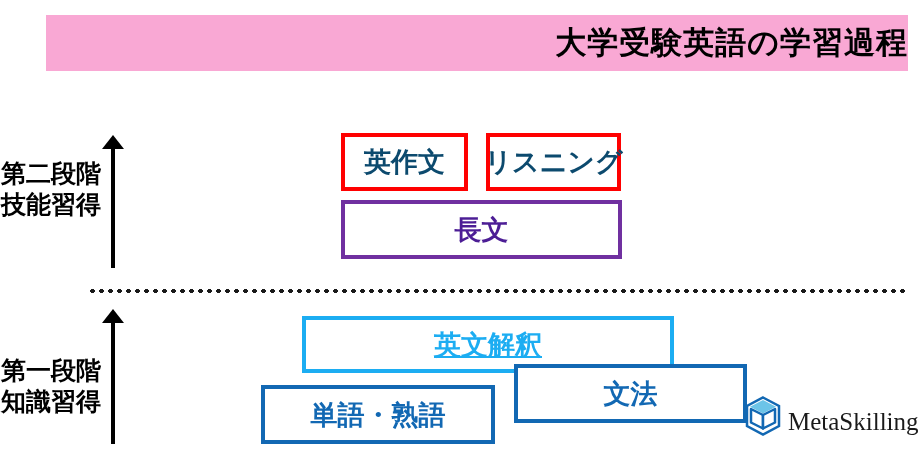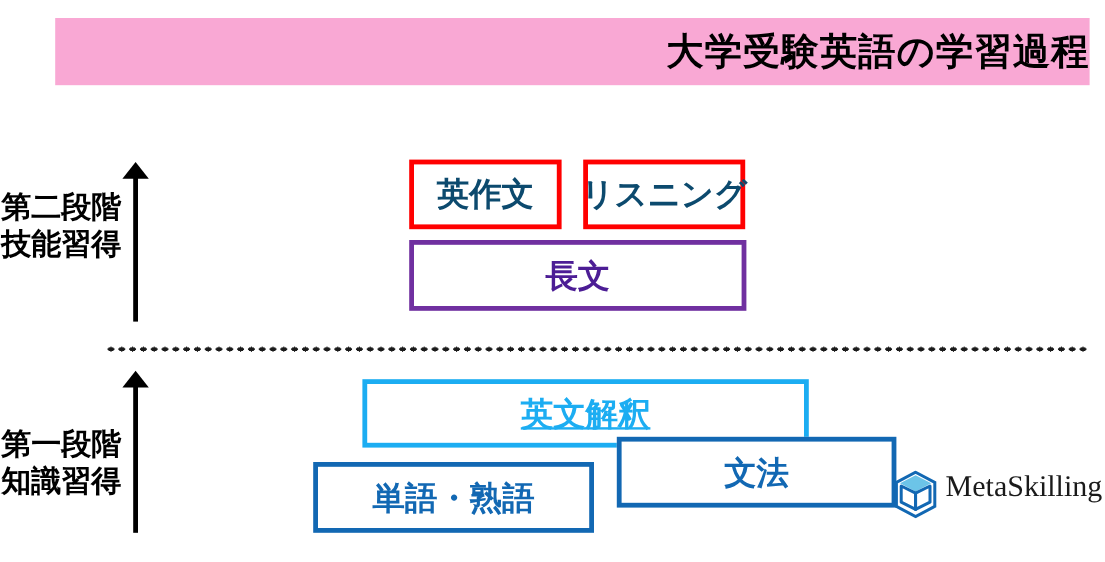--- a/index.html
+++ b/index.html
@@ -136,21 +136,21 @@
   #box-vocab     { left: 233px; top: 385px; width: 234px; height: 59px; }
   #box-grammar   { left: 486px; top: 364px; width: 233px; height: 59px; }
 
   
   .logo {
     position: absolute;
     left: 745px;
     top: 392px;
     height: 44px;
     display: flex;
-    align-items: flex-start;
+    align-items: flex-end;
     gap: 7px;
   }
   .logo-mark {
     width: 36px;
     height: 40px;
     flex: 0 0 auto;
   }
   .logo-text {
     font-family: "Liberation Serif", "DejaVu Serif", serif;
     font-size: 25px;

